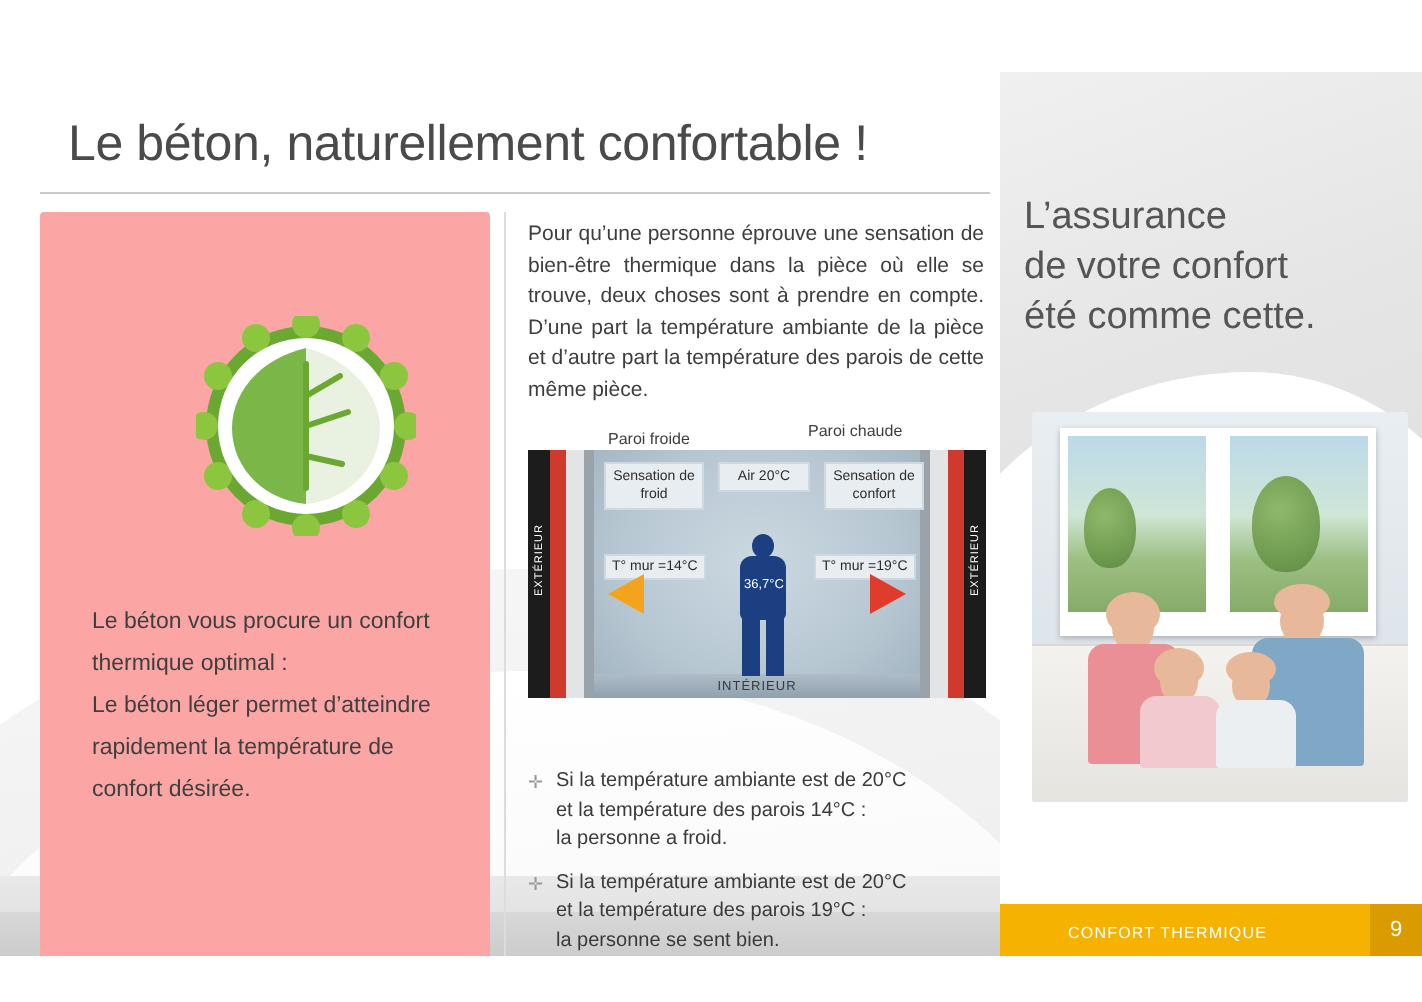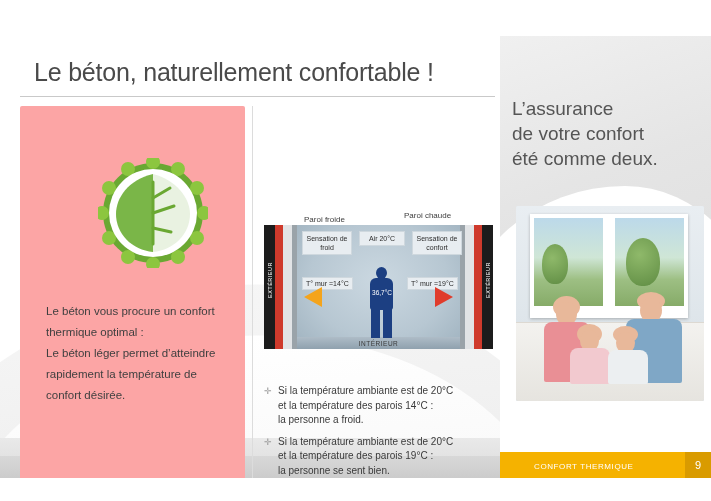--- a/index.html
+++ b/index.html
@@ -406,20 +406,21 @@
           </g>
         </g>
       </svg>
     </div>
     <div class="left-text">
       <p>Le béton vous procure un confort thermique optimal :</p>
       <p>Le béton léger permet d’atteindre rapidement la température de confort désirée.</p>
     </div>
   </div>
 
+  <div class="mid-intro">Pour qu’une personne éprouve une sensation de bien-être thermique dans la pièce où elle se trouve, deux choses sont à prendre en compte. D’une part la température ambiante de la pièce et d’autre part la température des parois de cette même pièce.</div>
 
   <div class="diagram-wrap">
     <div class="diag-label left">Paroi froide</div>
     <div class="diag-label right">Paroi chaude</div>
 
     <div class="diagram">
       <div class="d-room"></div>
       <div class="d-floor"></div>
 
       <div class="d-wall cold-a"></div>
@@ -473,21 +474,21 @@
     </div>
   </div>
 
   <div class="right-col">
     <div class="right-grey-top"></div>
     <div class="right-white-swoosh"></div>
 
     <div class="right-title">
       <span class="line">L’assurance</span>
       <span class="line">de votre confort</span>
-      <span class="line">été comme deux.</span>
+      <span class="line">été comme cette.</span>
     </div>
 
     <div class="photo">
       <div class="wall"></div>
       <div class="window">
         <div class="pane l"></div>
         <div class="pane r"></div>
         <div class="tree t1"></div>
         <div class="tree t2"></div>
         <div class="mullion"></div>

